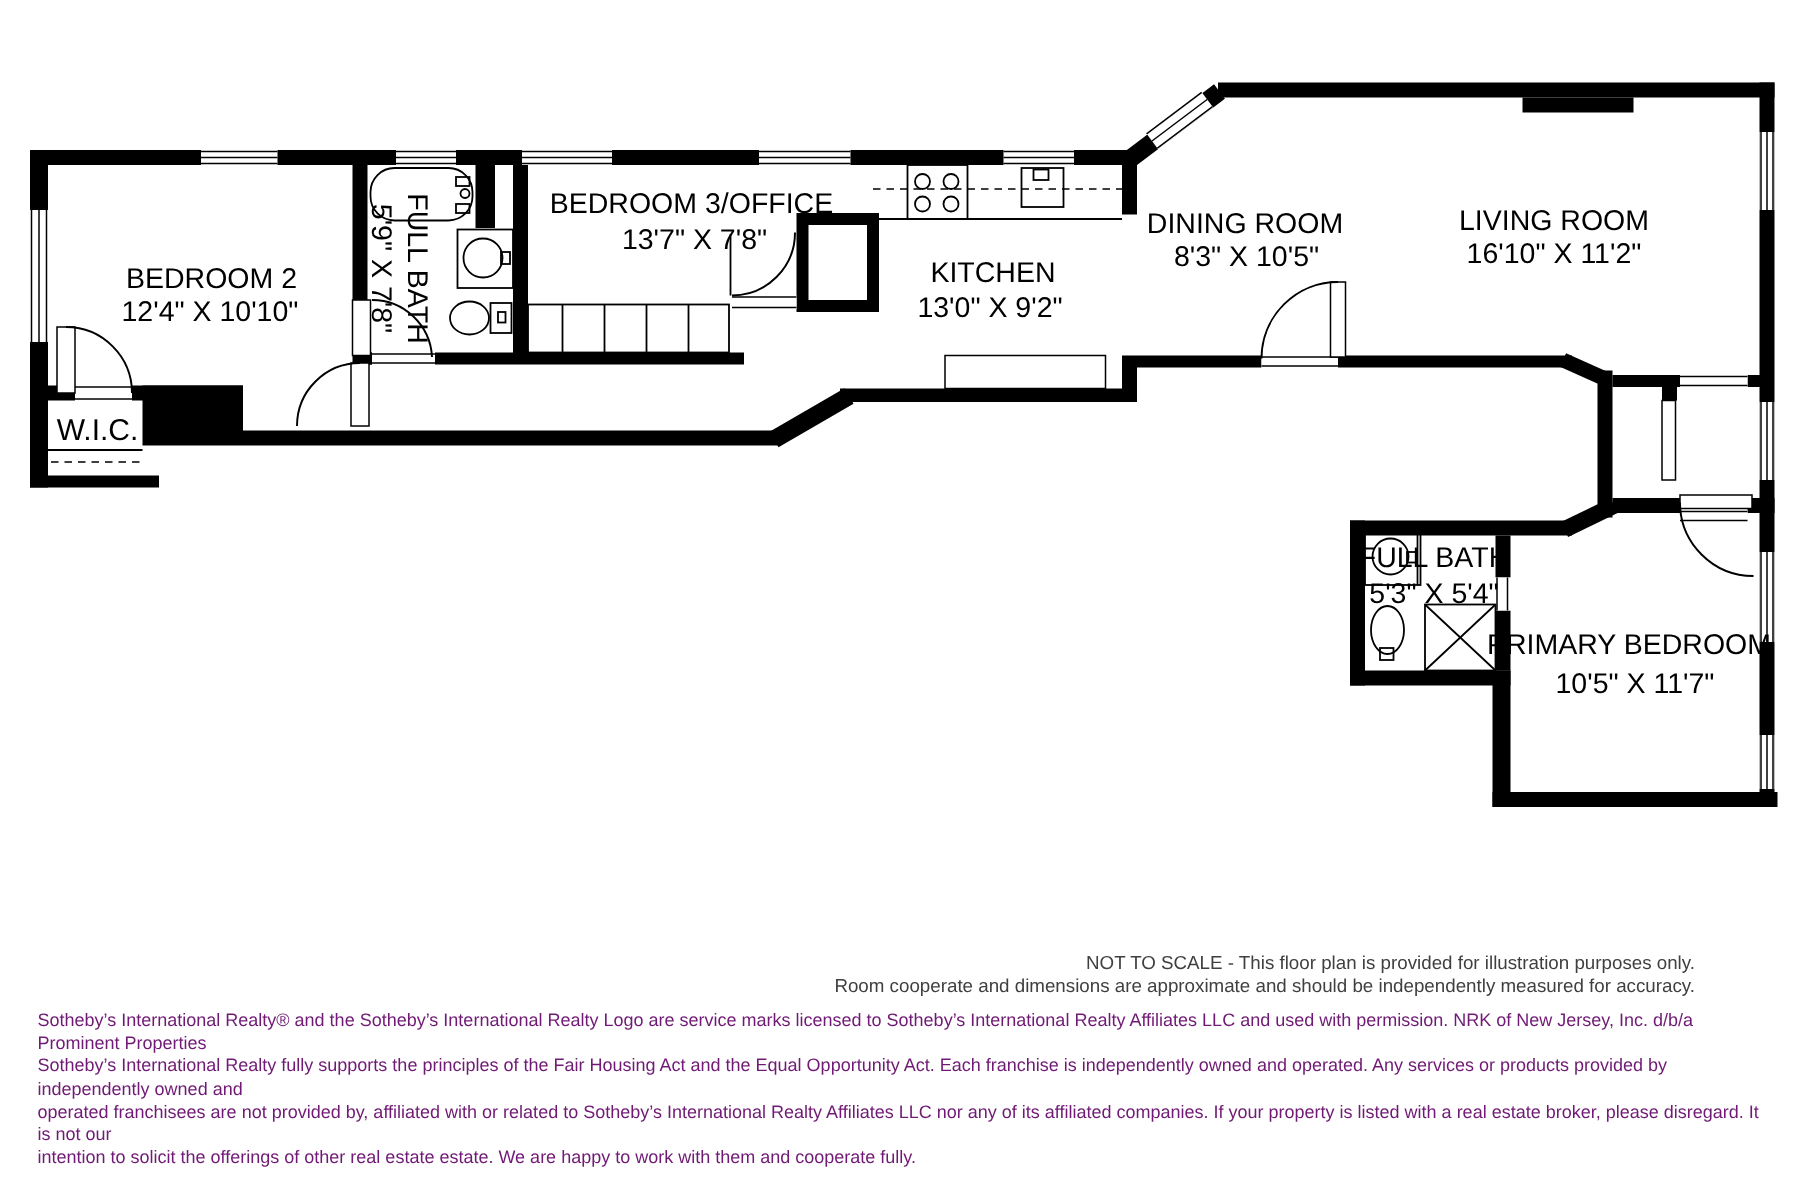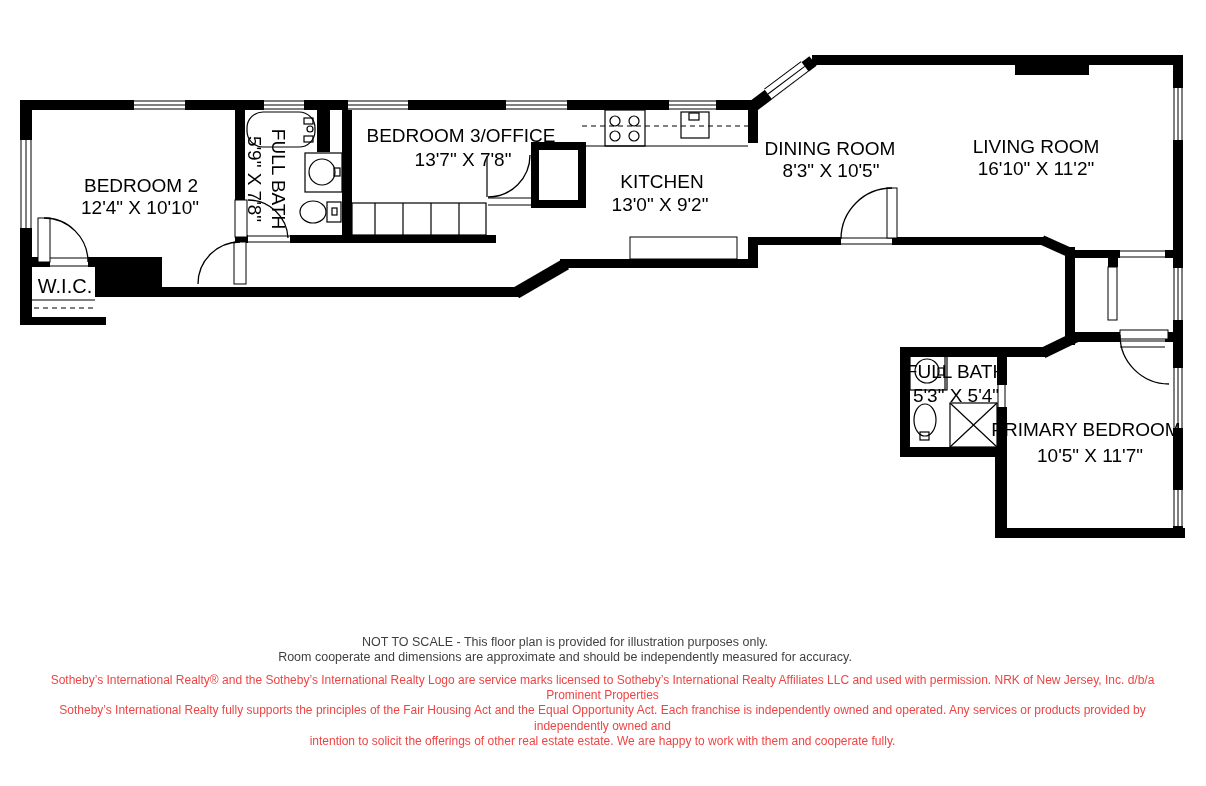--- a/index.html
+++ b/index.html
@@ -2,24 +2,24 @@
 <html><head>
 <meta charset="utf-8">
 <style>
   html,body{margin:0;padding:0;background:#fff;}
   .canvas{position:relative;width:1206px;height:786px;background:#fff;overflow:hidden;
           font-family:"Liberation Sans", sans-serif;}
   svg{position:absolute;left:0;top:0;}
   .room-label{font-family:"Liberation Sans", sans-serif;font-size:19px;fill:#000;}
   .room-dim{font-family:"Liberation Sans", sans-serif;font-size:19px;fill:#000;}
   .wic-label{font-family:"Liberation Sans", sans-serif;font-size:20px;fill:#000;}
-  .footer-notice{position:absolute;left:0;top:635px;width:1130px;text-align:center;
+  .footer-notice{position:absolute;left:0;top:635px;width:1130px;text-align:right;
                  font-size:12.5px;line-height:15px;color:#3f3f3f;}
-  .footer-legal{position:absolute;left:25px;top:673px;width:1155px;text-align:center;
-                font-size:12px;line-height:15.2px;color:#ef4444;}
+  .footer-legal{position:absolute;left:25px;top:673px;width:1155px;text-align:left;
+                font-size:12px;line-height:15.2px;color:#701a75;}
   .wall{fill:#000;}
   .dwall{stroke:#000;fill:none;}
   .thin{stroke:#000;stroke-width:1.2;fill:none;}
   .thinw{stroke:#000;stroke-width:1;fill:#fff;}
   .arc{stroke:#000;stroke-width:1.3;fill:none;}
   .winline{stroke:#000;stroke-width:1;}
   .dash{stroke:#000;stroke-width:1;stroke-dasharray:5 4;fill:none;}
 </style>
 </head>
 <body>
@@ -304,15 +304,16 @@
   </svg>
 
   <div class="footer-notice">
     <div>NOT TO SCALE - This floor plan is provided for illustration purposes only.</div>
     <div>Room cooperate and dimensions are approximate and should be independently measured for accuracy.</div>
   </div>
 
   <div class="footer-legal">
     <div>Sotheby’s International Realty® and the Sotheby’s International Realty Logo are service marks licensed to Sotheby’s International Realty Affiliates LLC and used with permission. NRK of New Jersey, Inc. d/b/a Prominent Properties</div>
     <div>Sotheby’s International Realty fully supports the principles of the Fair Housing Act and the Equal Opportunity Act. Each franchise is independently owned and operated. Any services or products provided by independently owned and</div>
+    <div>operated franchisees are not provided by, affiliated with or related to Sotheby’s International Realty Affiliates LLC nor any of its affiliated companies. If your property is listed with a real estate broker, please disregard. It is not our</div>
     <div>intention to solicit the offerings of other real estate estate. We are happy to work with them and cooperate fully.</div>
   </div>
 </div>
 
 </body></html>

